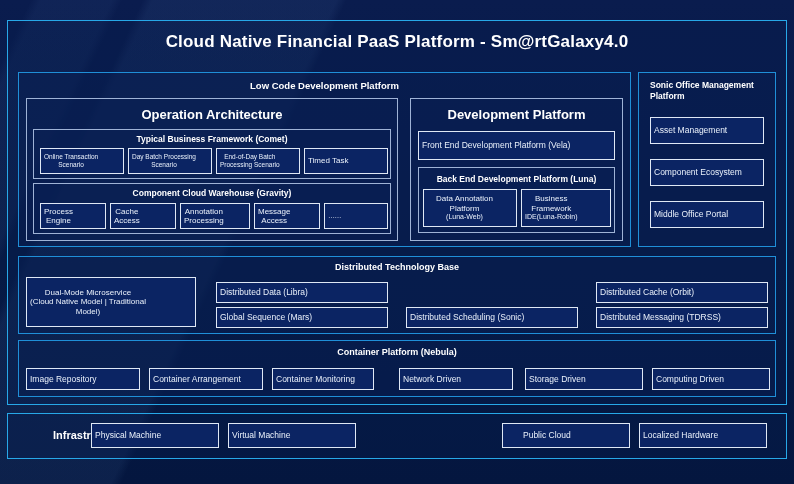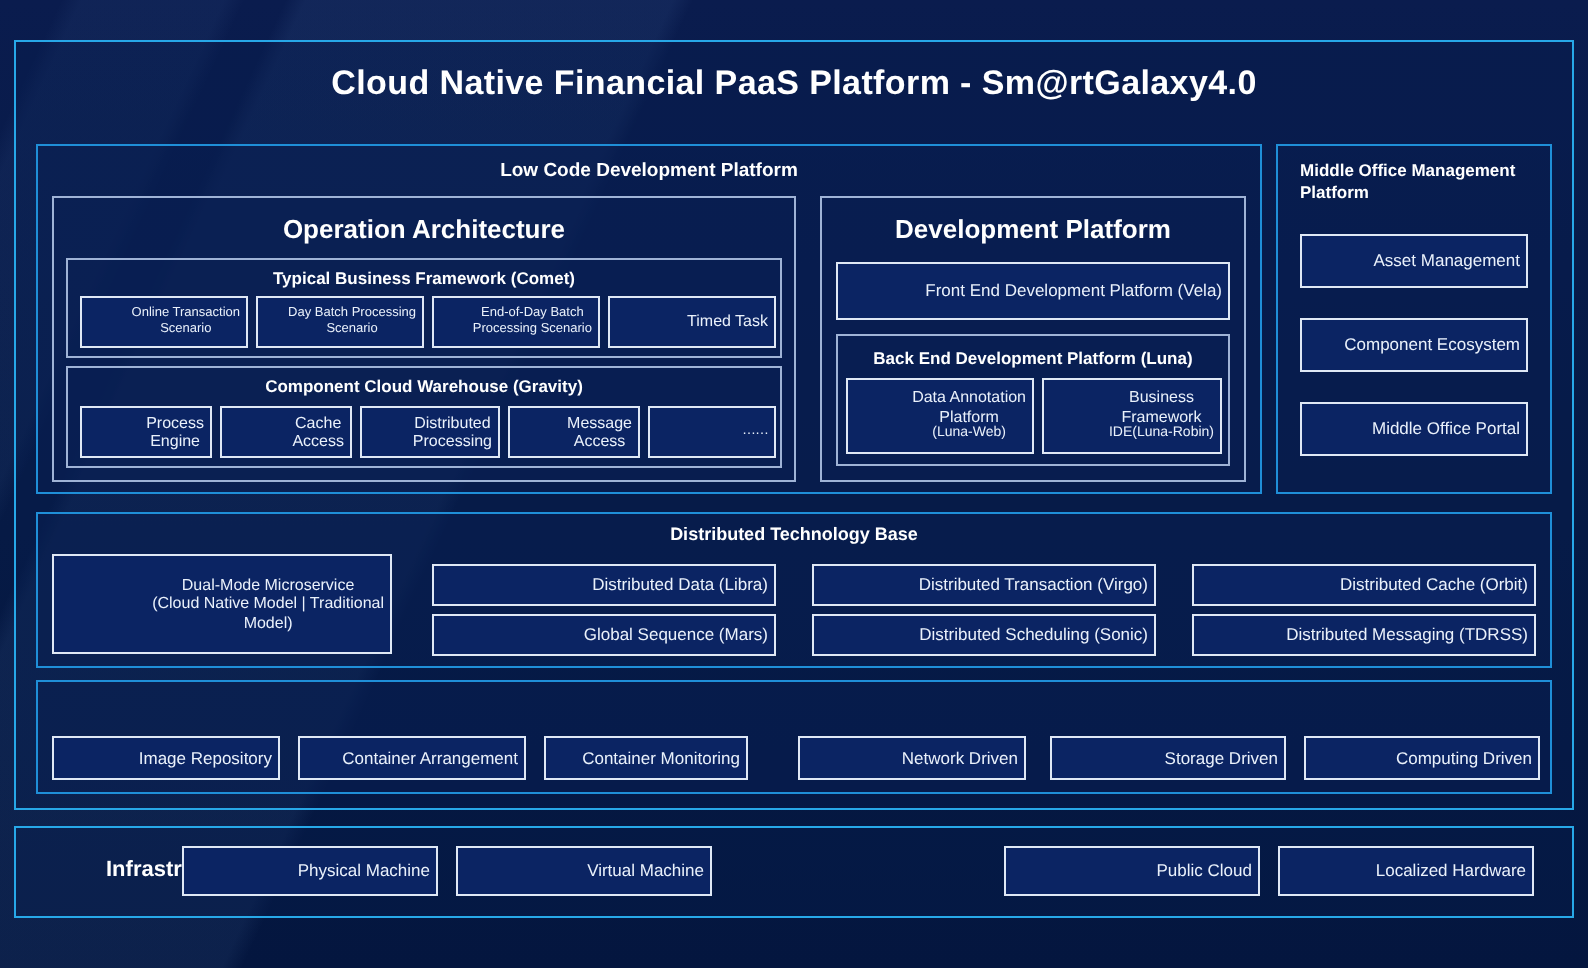--- a/index.html
+++ b/index.html
@@ -42,21 +42,21 @@
     position: absolute;
     border: 1px solid #9fb3d6;
     background: rgba(10,32,84,0.40);
   }
   .leafbox {
     position: absolute;
     border: 1px solid #dfe8f5;
     background: #0b2463;
     display: flex;
     align-items: center;
-    justify-content: flex-end;
+    justify-content: flex-start;
     text-align: center;
     color: #eaf1fb;
     line-height: 1.18;
     padding: 1px 3px;
   }
   .hdr {
     position: absolute;
     text-align: center;
     color: #ffffff;
     font-weight: bold;
@@ -133,21 +133,21 @@
     </span>
   </div>
   <div class="leafbox" style="left:110px; top:203px; width:66px; height:26px; font-size:8px;">
     <span>
       <span class="multi">Cache</span>
       <span class="multi">Access</span>
     </span>
   </div>
   <div class="leafbox" style="left:180px; top:203px; width:70px; height:26px; font-size:8px;">
     <span>
-      <span class="multi">Distributed</span>
+      <span class="multi">Annotation</span>
       <span class="multi">Processing</span>
     </span>
   </div>
   <div class="leafbox" style="left:254px; top:203px; width:66px; height:26px; font-size:8px;">
     <span>
       <span class="multi">Message</span>
       <span class="multi">Access</span>
     </span>
   </div>
   <div class="leafbox" style="left:324px; top:203px; width:64px; height:26px; font-size:7px; letter-spacing:-0.5px;">
@@ -175,21 +175,21 @@
   </div>
   <div class="leafbox" style="left:521px; top:189px; width:90px; height:38px; font-size:8px;">
     <span>
       <span class="multi">Business</span>
       <span class="multi">Framework</span>
       <span class="multi" style="font-size:7px;">IDE(Luna-Robin)</span>
     </span>
   </div>
 
   <div class="panel" style="left:638px; top:72px; width:138px; height:175px;"></div>
-  <div class="hdr-left" style="left:650px; top:80px; font-size:8.5px;">Middle Office Management</div>
+  <div class="hdr-left" style="left:650px; top:80px; font-size:8.5px;">Sonic Office Management</div>
   <div class="hdr-left" style="left:650px; top:91px; font-size:8.5px;">Platform</div>
 
   <div class="leafbox" style="left:650px; top:117px; width:114px; height:27px; font-size:8.5px;">
     <span>Asset Management</span>
   </div>
   <div class="leafbox" style="left:650px; top:159px; width:114px; height:27px; font-size:8.5px;">
     <span>Component Ecosystem</span>
   </div>
   <div class="leafbox" style="left:650px; top:201px; width:114px; height:27px; font-size:8.5px;">
     <span>Middle Office Portal</span>
@@ -202,37 +202,35 @@
     <span>
       <span class="multi">Dual-Mode Microservice</span>
       <span class="multi">(Cloud Native Model | Traditional</span>
       <span class="multi">Model)</span>
     </span>
   </div>
 
   <div class="leafbox" style="left:216px; top:282px; width:172px; height:21px; font-size:8.5px;">
     <span>Distributed Data (Libra)</span>
   </div>
-  <div class="leafbox" style="left:406px; top:282px; width:172px; height:21px; font-size:8.5px;">
-    <span>Distributed Transaction (Virgo)</span>
-  </div>
   <div class="leafbox" style="left:596px; top:282px; width:172px; height:21px; font-size:8.5px;">
     <span>Distributed Cache (Orbit)</span>
   </div>
   <div class="leafbox" style="left:216px; top:307px; width:172px; height:21px; font-size:8.5px;">
     <span>Global Sequence (Mars)</span>
   </div>
   <div class="leafbox" style="left:406px; top:307px; width:172px; height:21px; font-size:8.5px;">
     <span>Distributed Scheduling (Sonic)</span>
   </div>
   <div class="leafbox" style="left:596px; top:307px; width:172px; height:21px; font-size:8.5px;">
     <span>Distributed Messaging (TDRSS)</span>
   </div>
 
   <div class="panel" style="left:18px; top:340px; width:758px; height:57px;"></div>
+  <div class="hdr" style="left:18px; top:347px; width:758px; font-size:9px;">Container Platform (Nebula)</div>
 
   <div class="leafbox" style="left:26px; top:368px; width:114px; height:22px; font-size:8.5px;">
     <span>Image Repository</span>
   </div>
   <div class="leafbox" style="left:149px; top:368px; width:114px; height:22px; font-size:8.5px;">
     <span>Container Arrangement</span>
   </div>
   <div class="leafbox" style="left:272px; top:368px; width:102px; height:22px; font-size:8.5px;">
     <span>Container Monitoring</span>
   </div>

